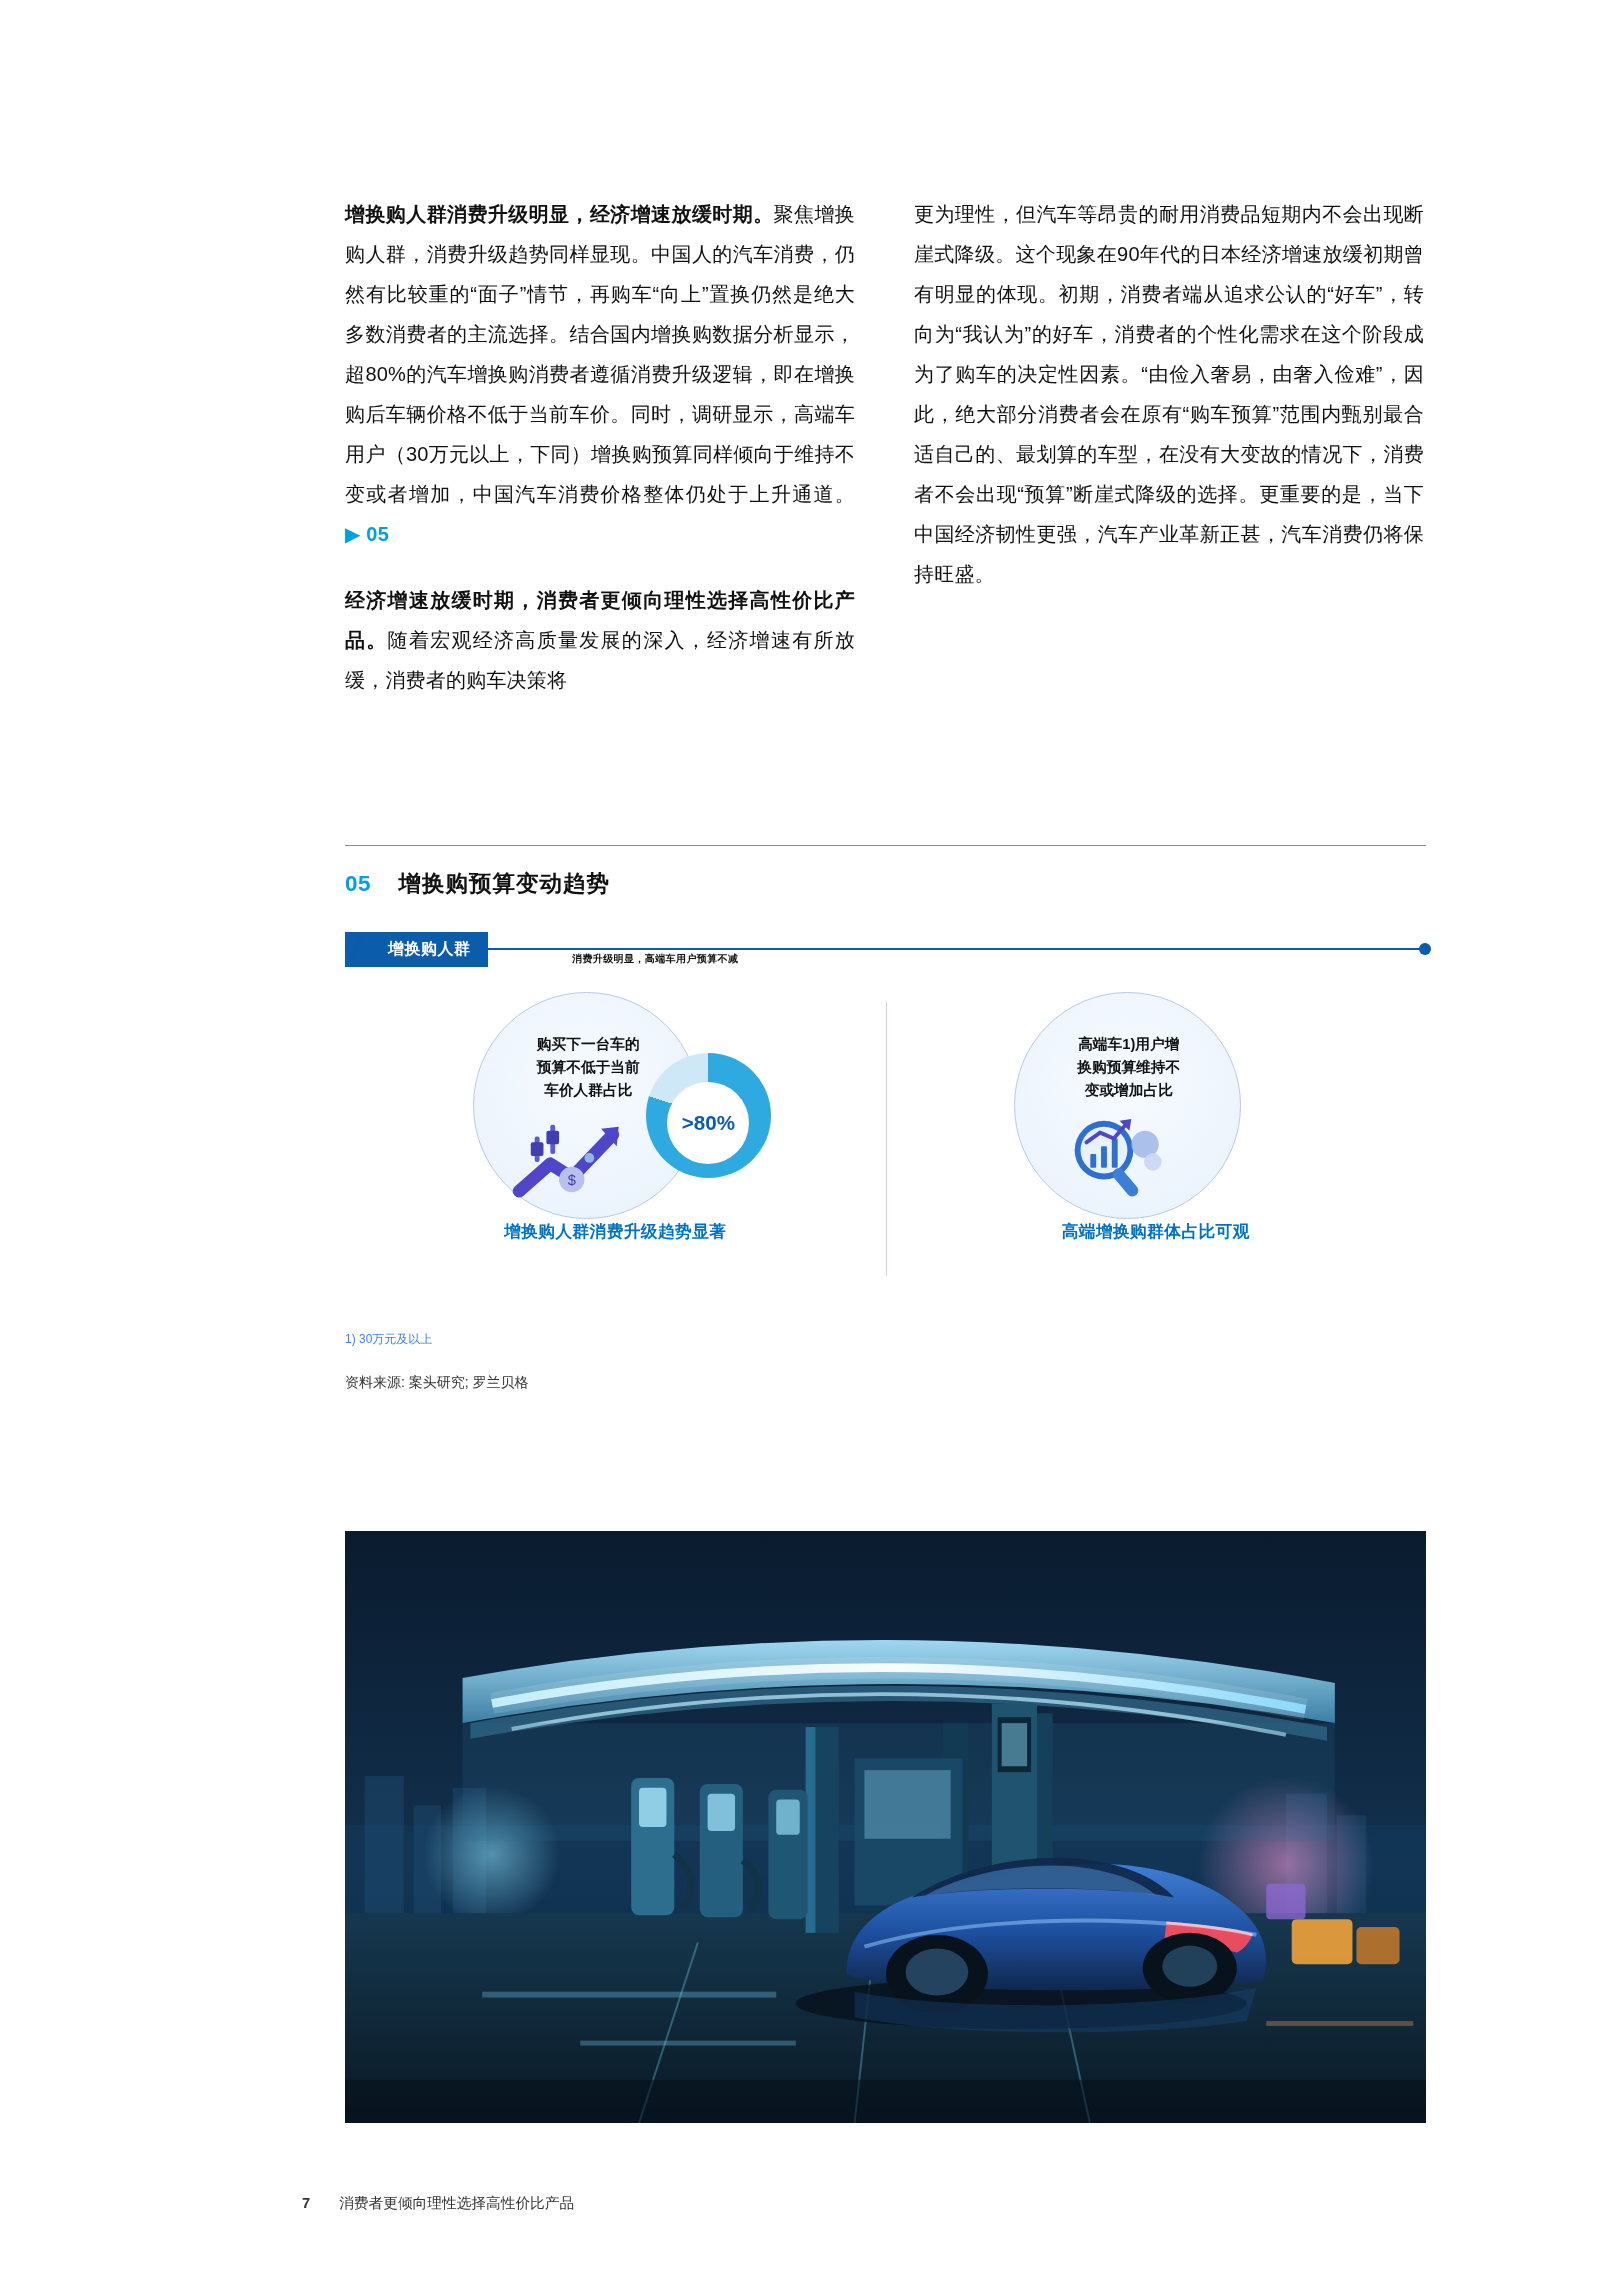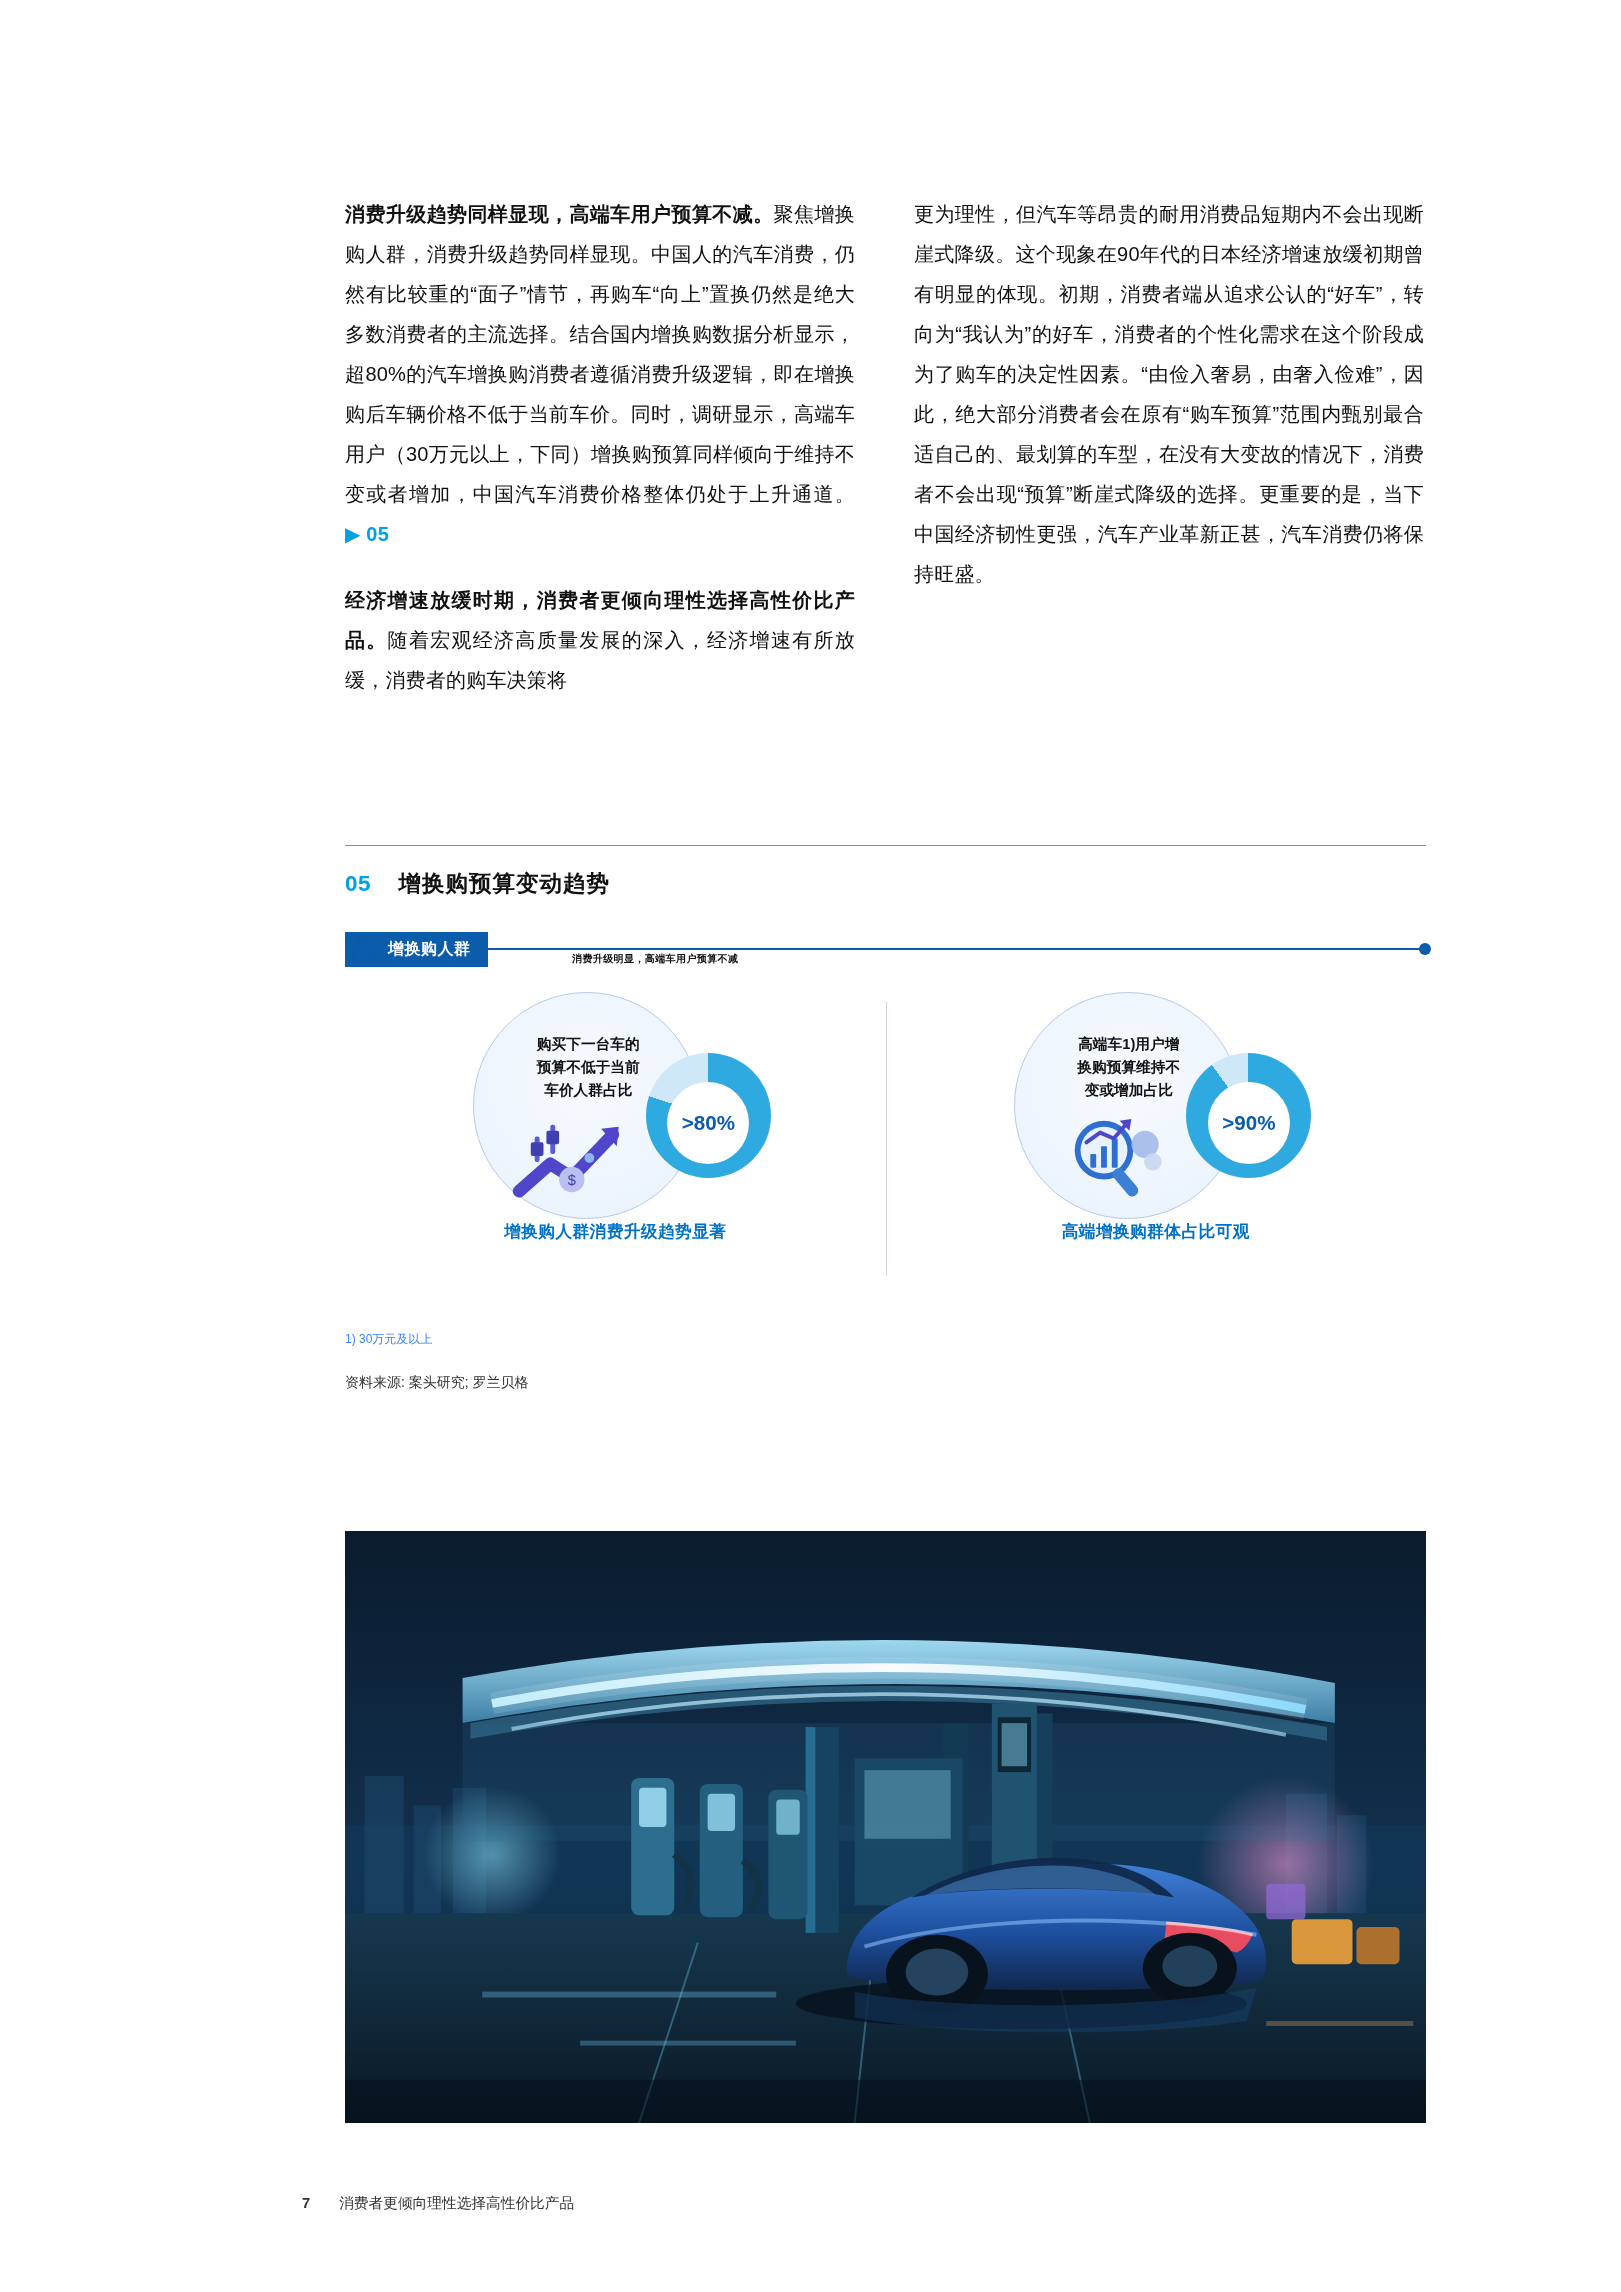--- a/index.html
+++ b/index.html
@@ -274,21 +274,21 @@
 </style>
 </head>
 <body>
 
 <div class="page">
 
   <div class="columns">
 
     <div class="col">
       <p class="para">
-        <strong>消费升级趋势同样显现，高端车用户预算不减。</strong><span>聚焦增换购人群，消费升级趋势同样显现。中国人的汽车消费，仍然有比较重的“面子”情节，再购车“向上”置换仍然是绝大多数消费者的主流选择。结合国内增换购数据分析显示，超80%的汽车增换购消费者遵循消费升级逻辑，即在增换购后车辆价格不低于当前车价。同时，调研显示，高端车用户（30万元以上，下同）增换购预算同样倾向于维持不变或者增加，中国汽车消费价格整体仍处于上升通道。</span><span class="ref">▶ 05</span>
+        <strong>增换购人群消费升级明显，经济增速放缓时期。</strong><span>聚焦增换购人群，消费升级趋势同样显现。中国人的汽车消费，仍然有比较重的“面子”情节，再购车“向上”置换仍然是绝大多数消费者的主流选择。结合国内增换购数据分析显示，超80%的汽车增换购消费者遵循消费升级逻辑，即在增换购后车辆价格不低于当前车价。同时，调研显示，高端车用户（30万元以上，下同）增换购预算同样倾向于维持不变或者增加，中国汽车消费价格整体仍处于上升通道。</span><span class="ref">▶ 05</span>
       </p>
       <p class="para">
         <strong>经济增速放缓时期，消费者更倾向理性选择高性价比产品。</strong><span>随着宏观经济高质量发展的深入，经济增速有所放缓，消费者的购车决策将</span>
       </p>
     </div>
 
     <div class="col">
       <p class="para">
         <span>更为理性，但汽车等昂贵的耐用消费品短期内不会出现断崖式降级。这个现象在90年代的日本经济增速放缓初期曾有明显的体现。初期，消费者端从追求公认的“好车”，转向为“我认为”的好车，消费者的个性化需求在这个阶段成为了购车的决定性因素。“由俭入奢易，由奢入俭难”，因此，绝大部分消费者会在原有“购车预算”范围内甄别最合适自己的、最划算的车型，在没有大变故的情况下，消费者不会出现“预算”断崖式降级的选择。更重要的是，当下中国经济韧性更强，汽车产业革新正甚，汽车消费仍将保持旺盛。</span>
       </p>
@@ -368,23 +368,20 @@
                 <rect x="40" y="40" width="6" height="14" rx="1"></rect>
                 <rect x="51" y="32" width="6" height="22" rx="1"></rect>
                 <rect x="62" y="24" width="6" height="30" rx="1"></rect>
               </g>
               <path d="M36 28 L50 18 L64 24 L78 8" stroke="#4f46c9" stroke-width="4" fill="none" stroke-linecap="round" stroke-linejoin="round"></path>
               <path d="M70 6 L82 4 L80 16 Z" fill="#4f46c9"></path>
               <rect x="70" y="52" width="12" height="34" rx="6" transform="rotate(-40 76 69)" fill="#3b7fd6"></rect>
               <circle cx="96" cy="30" r="14" fill="#9fb6e8" opacity="0.85"></circle>
               <circle cx="104" cy="48" r="9" fill="#c9d6f2" opacity="0.9"></circle>
             </svg>
-          </div>
-          <div class="donut" style="background: conic-gradient(rgb(46, 170, 224) 0deg, rgb(46, 170, 224) 324deg, rgb(207, 232, 247) 324deg, rgb(207, 232, 247) 360deg);">
-            <div class="hole">&gt;90%</div>
           </div>
         </div>
         <div class="panel-caption">高端增换购群体占比可观</div>
       </div>
     </div>
 
     <div class="footnote">1) 30万元及以上</div>
     <div class="source">资料来源: 案头研究; 罗兰贝格</div>
   </div>
 

